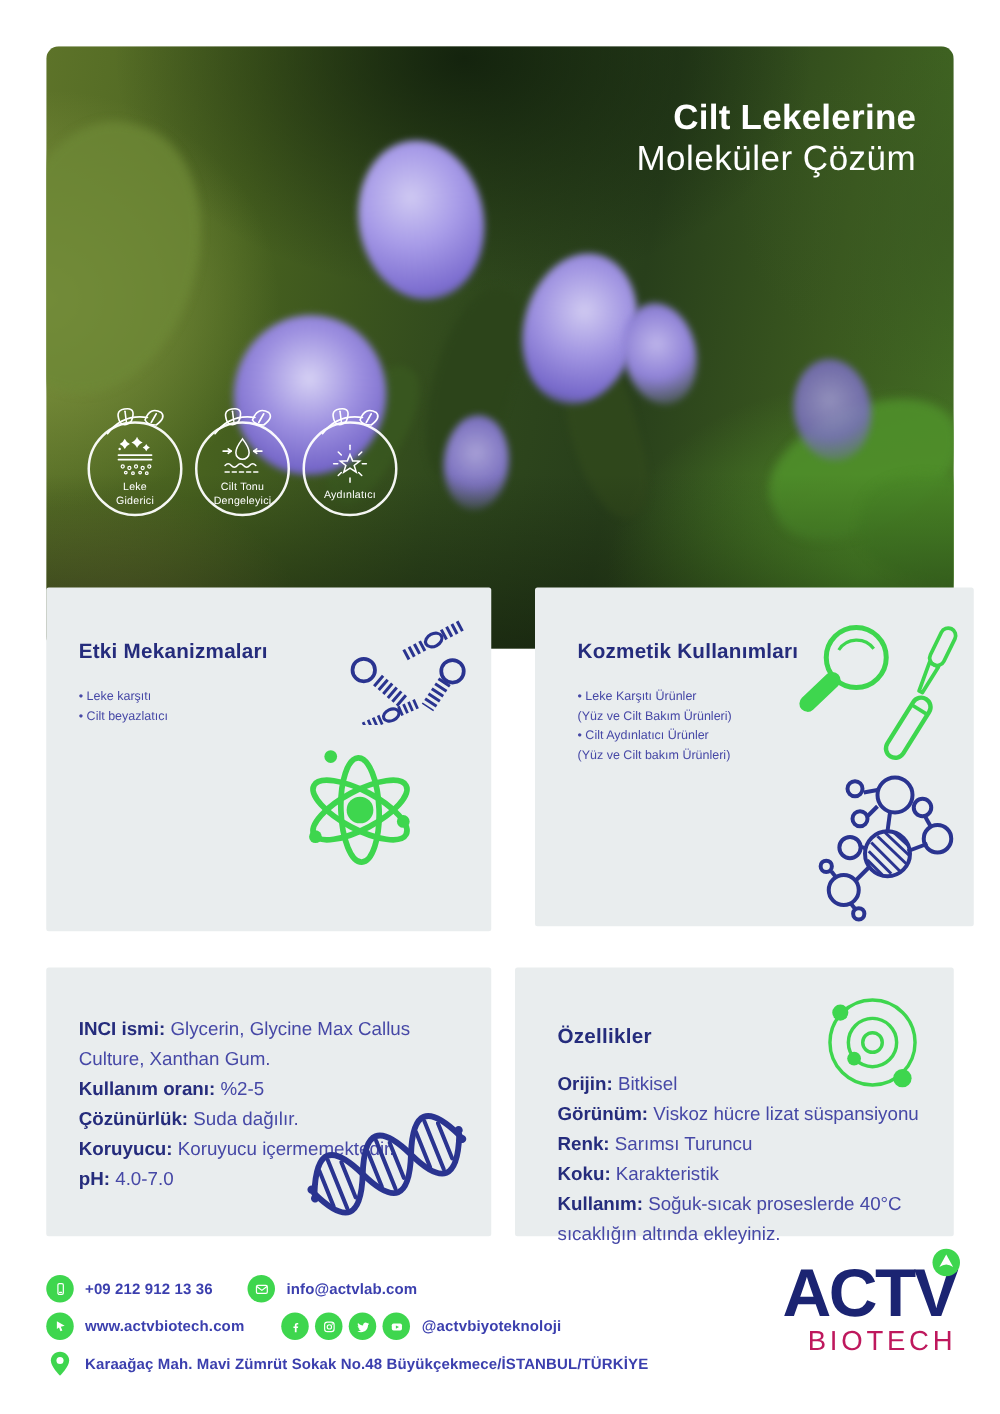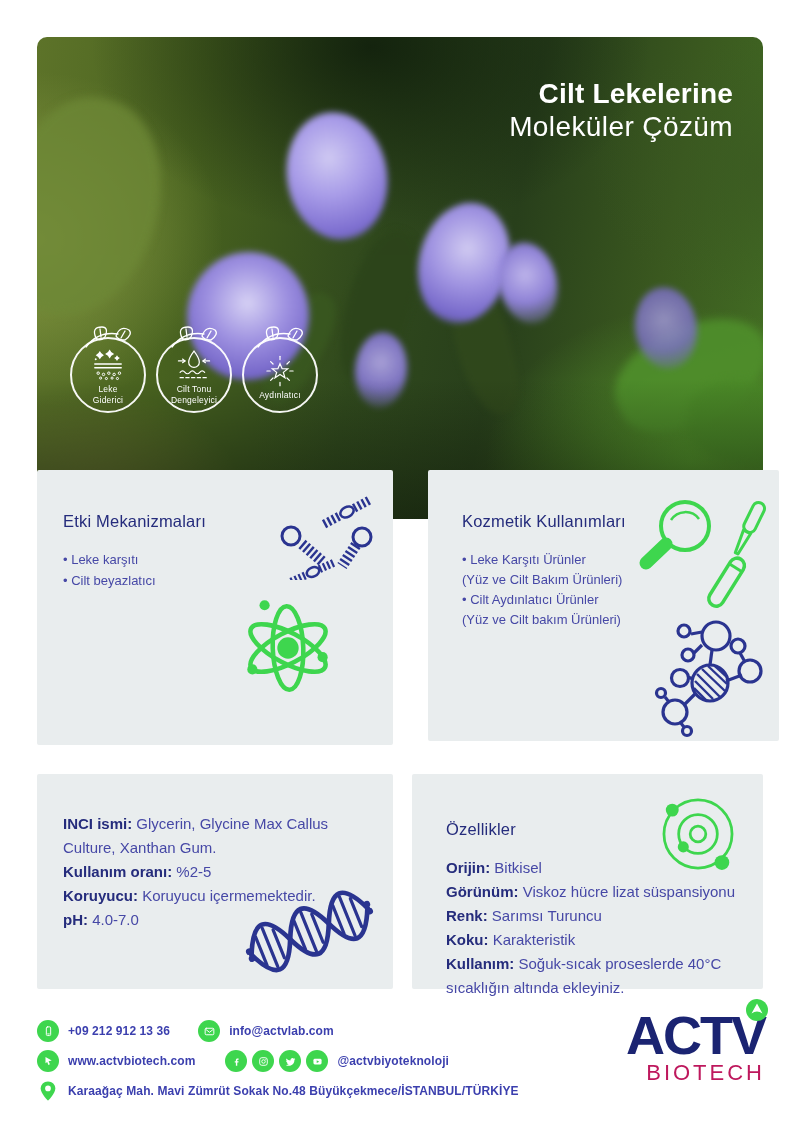--- a/index.html
+++ b/index.html
@@ -35,22 +35,22 @@
   .badge .leafdec { position:absolute; top:-12px; left:10px; width:56px; height:24px; }
   .badge .blabel { color:#fff; font-size:8.5px; line-height:1.25; text-align:center; font-weight:500; letter-spacing:.2px; }
 
   
   .card { position:absolute; background:#e9edee; border-radius:2px; }
   #card-mech  { left:37px;  top:470px; width:356px; height:275px; }
   #card-cosm  { left:428px; top:470px; width:351px; height:271px; }
   #card-inci  { left:37px;  top:774px; width:356px; height:215px; }
   #card-props { left:412px; top:774px; width:351px; height:215px; }
 
-  .card h3 { color:#252c7c; font-size:16.5px; font-weight:400; letter-spacing:.2px; }
-  .card .body { color:#4648a6; font-size:13px; }
+  .card h3 { color:#252c7c; font-size:16.5px; font-weight:700; letter-spacing:.2px; }
+  .card .body { color:#4648a6; font-size:10px; }
   #card-mech h3 { position:absolute; left:26px; top:42px; }
   #card-mech .bullets { position:absolute; left:26px; top:80px; line-height:1.6; }
   #card-cosm h3 { position:absolute; left:34px; top:42px; }
   #card-cosm .bullets { position:absolute; left:34px; top:80px; line-height:1.55; max-width:235px; }
 
   .kv { color:#4648a6; font-size:15px; line-height:1.6; }
   .kv b { color:#252c7c; font-weight:700; }
   #card-inci .kvwrap { position:absolute; left:26px; top:38px; width:292px; }
   #card-props h3 { position:absolute; left:34px; top:46px; }
   #card-props .kvwrap { position:absolute; left:34px; top:82px; width:300px; }
@@ -278,20 +278,21 @@
         <line x1="71" y1="58" x2="83" y2="69"></line>
         <line x1="50" y1="80" x2="62" y2="92"></line>
       </g>
     </svg>
   </div>
 
   <div class="card" id="card-inci">
     <div class="kvwrap">
       <p class="kv"><b>INCI ismi:</b> <span>Glycerin, Glycine Max Callus Culture, Xanthan Gum.</span></p>
       <p class="kv"><b>Kullanım oranı:</b> <span>%2-5</span></p>
+      <p class="kv"><b>Çözünürlük:</b> <span>Suda dağılır.</span></p>
       <p class="kv"><b>Koruyucu:</b> <span>Koruyucu içermemektedir.</span></p>
       <p class="kv"><b>pH:</b> <span>4.0-7.0</span></p>
     </div>
     <svg class="icon-abs" style="left:205px; top:112px;" width="142" height="88" viewBox="0 0 150 88" fill="none" stroke="#2a3490" stroke-linecap="round">
       <g transform="rotate(-22 75 44)">
         <g stroke-width="3.4">
           <line x1="16" y1="28" x2="16" y2="60"></line>
           <line x1="26" y1="22" x2="26" y2="66"></line>
           <line x1="36" y1="28" x2="36" y2="60"></line>
           <line x1="60" y1="28" x2="60" y2="60"></line>

